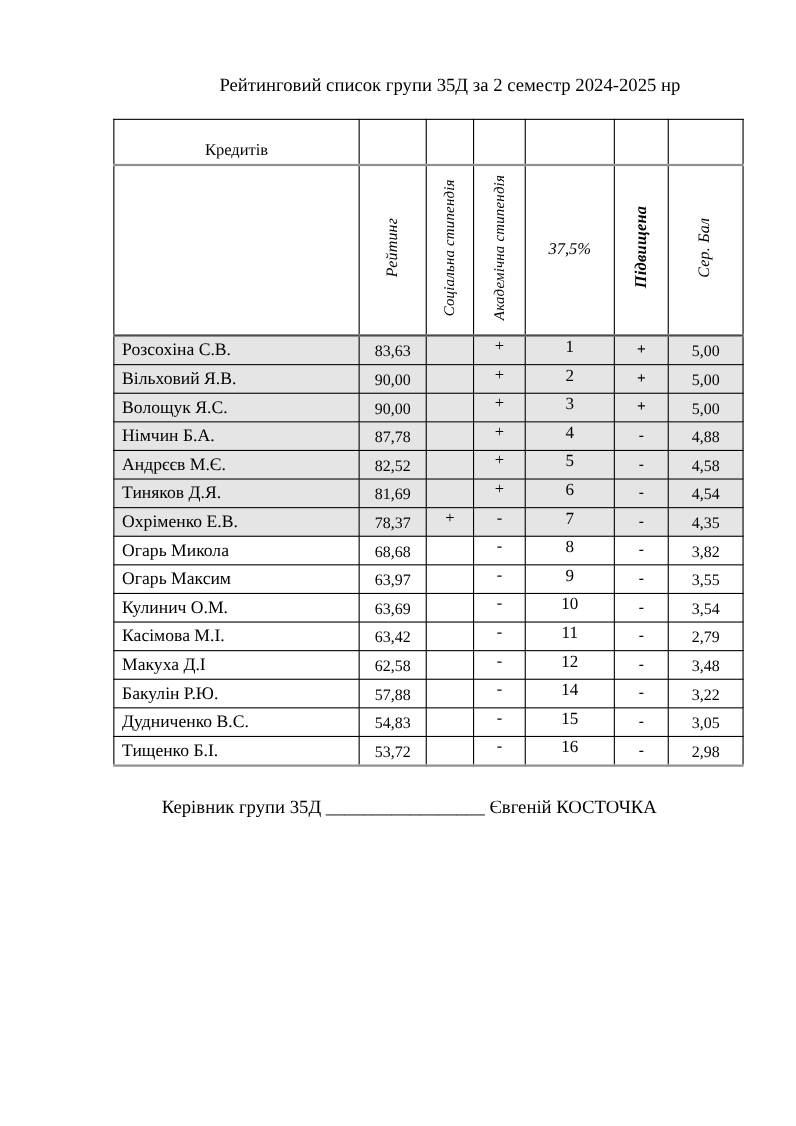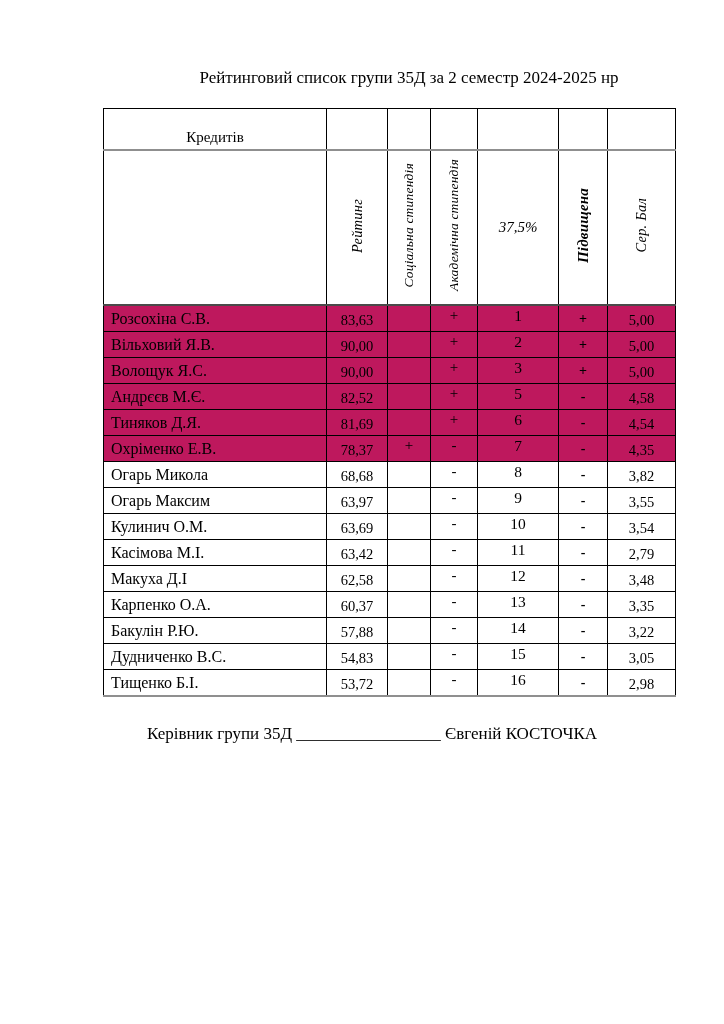--- a/index.html
+++ b/index.html
@@ -61,21 +61,21 @@
     white-space: nowrap;
     font-size: 13.5px;
     letter-spacing: 0.2px;
   }
   .vtext.big { font-size: 14.5px; }
   .vtext.bold { font-weight: bold; font-size: 15px; }
   th.h-percent { font-size: 15px; }
 
   
   tbody td { height: 23px; background: #ffffff; }
-  tr[data-highlight="true"] td { background: #be185d; }
+  tr[data-highlight="true"] td { background: #e5e5e5; }
 
   td.c-name   { font-size: 16px; text-align: left; vertical-align: middle; padding-left: 7px; white-space: nowrap; }
   td.c-rating { font-size: 14.5px; text-align: center; vertical-align: bottom; padding-bottom: 2px; }
   td.c-social { font-size: 15px; text-align: center; vertical-align: top; padding-top: 1px; }
   td.c-acad   { font-size: 15px; text-align: center; vertical-align: top; padding-top: 1px; }
   td.c-rank   { font-size: 15.5px; text-align: center; vertical-align: top; padding-top: 1px; }
   td.c-elev   { font-size: 14px; font-weight: bold; text-align: center; vertical-align: middle; }
   td.c-avg    { font-size: 14.5px; text-align: center; vertical-align: bottom; padding-bottom: 2px; }
 
   .doc-footer {
@@ -143,20 +143,29 @@
       <tr data-highlight="true">
         <td class="c-name">Волощук Я.С.</td>
         <td class="c-rating">90,00</td>
         <td class="c-social"></td>
         <td class="c-acad">+</td>
         <td class="c-rank">3</td>
         <td class="c-elev">+</td>
         <td class="c-avg">5,00</td>
       </tr>
       <tr data-highlight="true">
+        <td class="c-name">Німчин Б.А.</td>
+        <td class="c-rating">87,78</td>
+        <td class="c-social"></td>
+        <td class="c-acad">+</td>
+        <td class="c-rank">4</td>
+        <td class="c-elev">-</td>
+        <td class="c-avg">4,88</td>
+      </tr>
+      <tr data-highlight="true">
         <td class="c-name">Андрєєв М.Є.</td>
         <td class="c-rating">82,52</td>
         <td class="c-social"></td>
         <td class="c-acad">+</td>
         <td class="c-rank">5</td>
         <td class="c-elev">-</td>
         <td class="c-avg">4,58</td>
       </tr>
       <tr data-highlight="true">
         <td class="c-name">Тиняков Д.Я.</td>
@@ -213,29 +222,20 @@
         <td class="c-avg">2,79</td>
       </tr>
       <tr data-highlight="false">
         <td class="c-name">Макуха Д.І</td>
         <td class="c-rating">62,58</td>
         <td class="c-social"></td>
         <td class="c-acad">-</td>
         <td class="c-rank">12</td>
         <td class="c-elev">-</td>
         <td class="c-avg">3,48</td>
-      </tr>
-      <tr data-highlight="false">
-        <td class="c-name">Карпенко О.А.</td>
-        <td class="c-rating">60,37</td>
-        <td class="c-social"></td>
-        <td class="c-acad">-</td>
-        <td class="c-rank">13</td>
-        <td class="c-elev">-</td>
-        <td class="c-avg">3,35</td>
       </tr>
       <tr data-highlight="false">
         <td class="c-name">Бакулін Р.Ю.</td>
         <td class="c-rating">57,88</td>
         <td class="c-social"></td>
         <td class="c-acad">-</td>
         <td class="c-rank">14</td>
         <td class="c-elev">-</td>
         <td class="c-avg">3,22</td>
       </tr>

